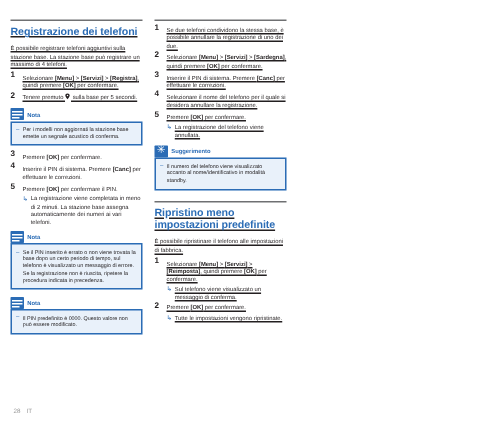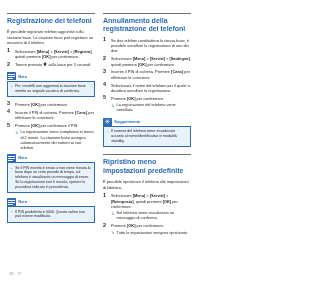--- a/index.html
+++ b/index.html
@@ -29,20 +29,21 @@
     align-items: flex-start;
   }
   .col {
     width: 88px;
     flex: 0 0 88px;
   }
 
   
   .section {
     margin-bottom: 5px;
+    text-decoration: underline;
   }
   .rule {
     height: 1px;
     background: #6f7072;
     margin-bottom: 3px;
     width: 100%;
   }
   .heading {
     color: #2b6cb5;
     font-size: 7.1px;
@@ -313,21 +314,20 @@
           </ul>
         </div>
       </div>
 
     </div>
 
     <div class="col">
 
       <div class="section">
         <div class="rule"></div>
-        <h2 class="heading">Annullamento della registrazione dei telefoni</h2>
 
         <ol class="steps">
           <li>
             <span class="num">1</span>
             <span class="step-text">Se due telefoni condividono la stessa base, è possibile annullare la registrazione di uno dei due.</span>
           </li>
           <li>
             <span class="num">2</span>
             <span class="step-text">Selezionare <b>[Menu]</b> &gt; <b>[Servizi]</b> &gt; <b>[Sardegna]</b>, quindi premere <b>[OK]</b> per confermare.</span>
           </li>

